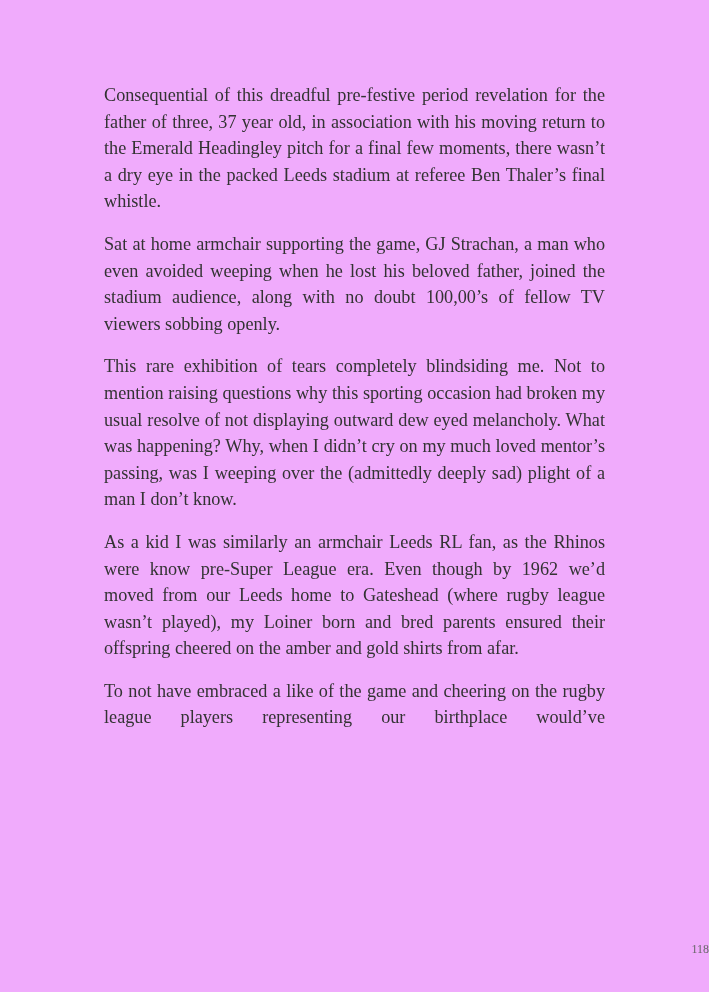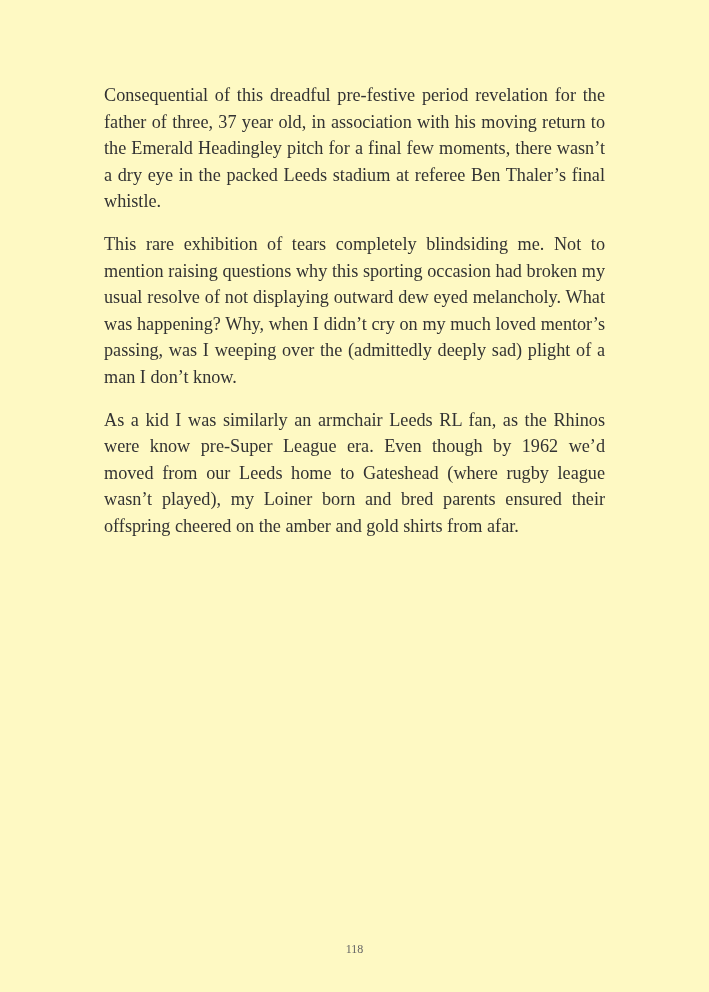--- a/index.html
+++ b/index.html
@@ -11,21 +11,21 @@
     width: 709px;
     height: 992px;
     position: relative;
     overflow: hidden;
   }
   .page {
     position: absolute;
     left: 0; top: 0;
     width: 709px;
     height: 992px;
-    background: #fef9c3;
+    background: #f0abfc;
   }
   .text-block {
     position: absolute;
     left: 104px;
     top: 82px;
     width: 501px;
     font-family: "Liberation Serif", "DejaVu Serif", serif;
     font-size: 18.2px;
     line-height: 26.6px;
     color: #333333;
@@ -36,29 +36,31 @@
     text-align: justify;
   }
   .text-block p.last {
     text-align-last: justify;
   }
   .page-number {
     position: absolute;
     left: 0;
     width: 709px;
     top: 942px;
-    text-align: center;
+    text-align: right;
     font-family: "Liberation Serif", "DejaVu Serif", serif;
     font-size: 12px;
     color: #666666;
   }
 </style>
 </head>
 <body>
 
 <div class="page">
   <div class="text-block">
     <p>Consequential of this dreadful pre-festive period revelation for the father of three, 37 year old, in association with his moving return to the Emerald Headingley pitch for a final few moments, there wasn’t a dry eye in the packed Leeds stadium at referee Ben Thaler’s final whistle.</p>
+    <p>Sat at home armchair supporting the game, GJ Strachan, a man who even avoided weeping when he lost his beloved father, joined the stadium audience, along with no doubt 100,00’s of fellow TV viewers sobbing openly.</p>
     <p>This rare exhibition of tears completely blindsiding me. Not to mention raising questions why this sporting occasion had broken my usual resolve of not displaying outward dew eyed melancholy. What was happening? Why, when I didn’t cry on my much loved mentor’s passing, was I weeping over the (admittedly deeply sad) plight of a man I don’t know.</p>
     <p>As a kid I was similarly an armchair Leeds RL fan, as the Rhinos were know pre-Super League era. Even though by 1962 we’d moved from our Leeds home to Gateshead (where rugby league wasn’t played), my Loiner born and bred parents ensured their offspring cheered on the amber and gold shirts from afar.</p>
+    <p class="last">To not have embraced a like of the game and cheering on the rugby league players representing our birthplace would’ve</p>
   </div>
   <div class="page-number">118</div>
 </div>
 
 </body></html>

